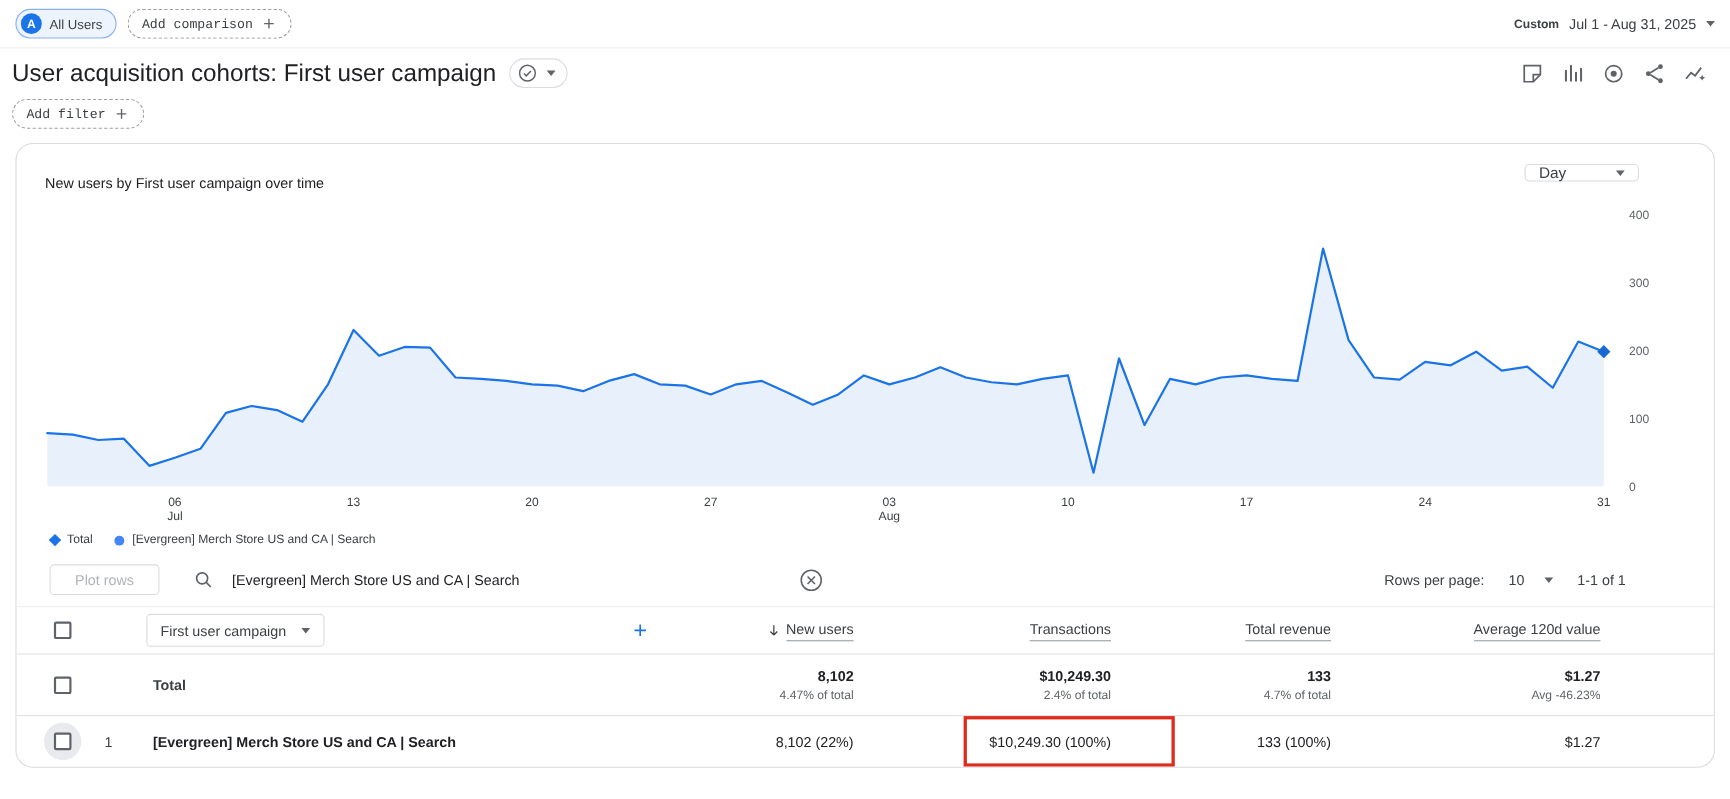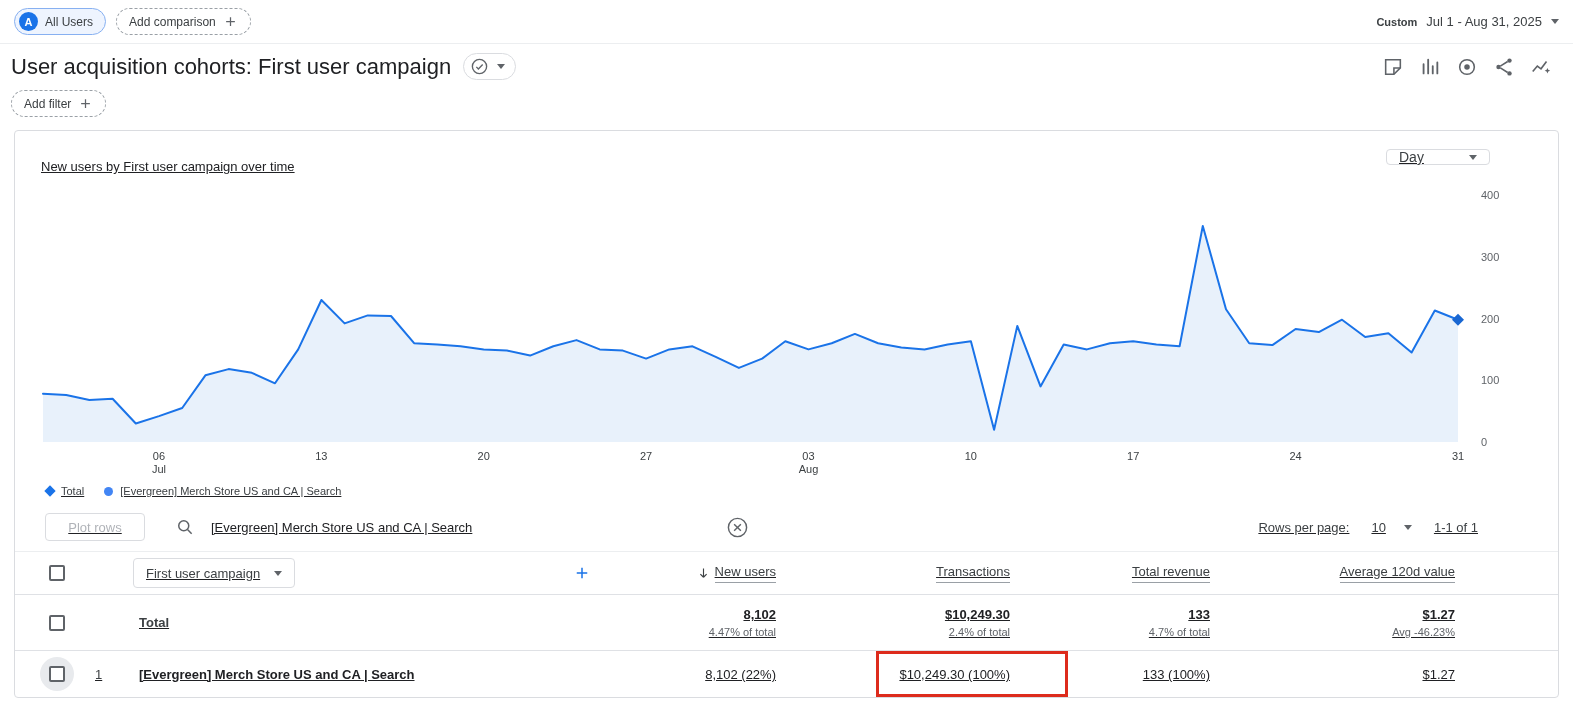--- a/index.html
+++ b/index.html
@@ -9,38 +9,38 @@
     background:#ffffff; color:#202124;
     font-family:"Liberation Sans","DejaVu Sans",sans-serif;
     font-size:13px;
   }
   .caret { width:0; height:0; border-left:4px solid transparent; border-right:4px solid transparent; border-top:5px solid #5f6368; display:inline-block; }
 
   
   .topbar { height:44px; display:flex; align-items:center; gap:10px; padding:0 14px; border-bottom:1px solid #eceef0; }
   .chip { height:27px; border-radius:14px; display:inline-flex; align-items:center; gap:7px; padding:0 12px; font-size:12px; color:#3c4043; cursor:pointer; background:#fff; }
   .chip-active { border:1px solid #87b0f1; background:#eef4fe; padding-left:4px; }
-  .chip-dashed { border:1px dashed #9aa0a6; }
+  .chip-dashed { border:1px dashed #9aa0a6;font-family:Liberation Mono, monospace; }
   .avatar { width:19px; height:19px; border-radius:50%; background:#1a73e8; color:#fff; font-size:11px; font-weight:bold; display:flex; align-items:center; justify-content:center; }
   .daterange { margin-left:auto; display:flex; align-items:center; gap:9px; cursor:pointer; color:#3c4043; }
   .dr-type { font-size:11px; font-weight:bold; }
   .dr-value { font-size:13px; }
 
   
   .title-row { display:flex; align-items:center; gap:12px; padding:9px 14px 2px 11px; }
   h1 { margin:0; font-size:22px; font-weight:400; color:#202124; }
   .badge-pill { display:inline-flex; align-items:center; gap:8px; border:1px solid #dadce0; border-radius:14px; padding:3px 10px 3px 6px; color:#5f6368; cursor:pointer; }
   .icon-row { margin-left:auto; display:flex; gap:13px; padding-right:6px; }
   .icon-btn { width:24px; height:24px; display:flex; align-items:center; justify-content:center; color:#5f6368; cursor:pointer; }
 
   
   .filter-row { padding:8px 14px 13px 11px; }
 
   
-  .card { margin:0 14px; border:1px solid #dadce0; border-radius:4px; background:#fff; overflow:hidden;text-decoration:underline; }
+  .card { margin:0 14px; border:1px solid #dadce0; border-radius:16px; background:#fff; overflow:hidden; }
 
   .chart-header { display:flex; align-items:flex-start; padding:18px 68px 0 26px; height:52px; }
   .chart-title { font-size:13px; color:#202124; padding-top:10px; }
   .gran-select { margin-left:auto; width:104px; height:16px; border:1px solid #dadce0; border-radius:4px; display:flex; align-items:center; justify-content:space-between; padding:0 12px; font-size:14px; color:#3c4043; cursor:pointer; }
 
   #chart-svg { display:block; }
   #chart-svg text { font-family:"Liberation Sans","DejaVu Sans",sans-serif; }
 
   .legend { display:flex; align-items:center; gap:20px; height:24px; padding-left:31px; font-size:11px; color:#3c4043; }
   .legend-item { display:inline-flex; align-items:center; gap:7px; }

